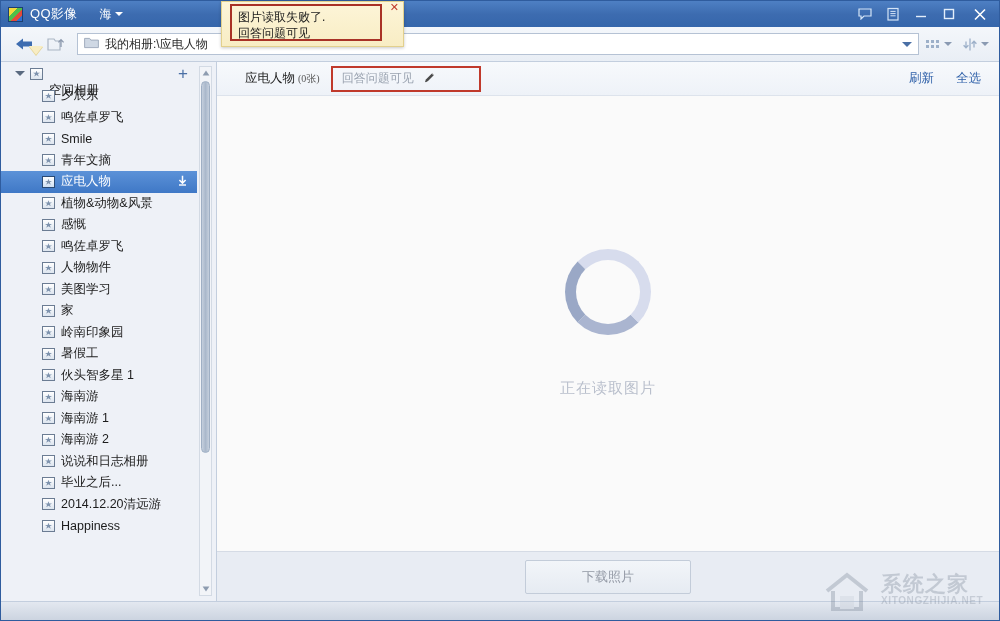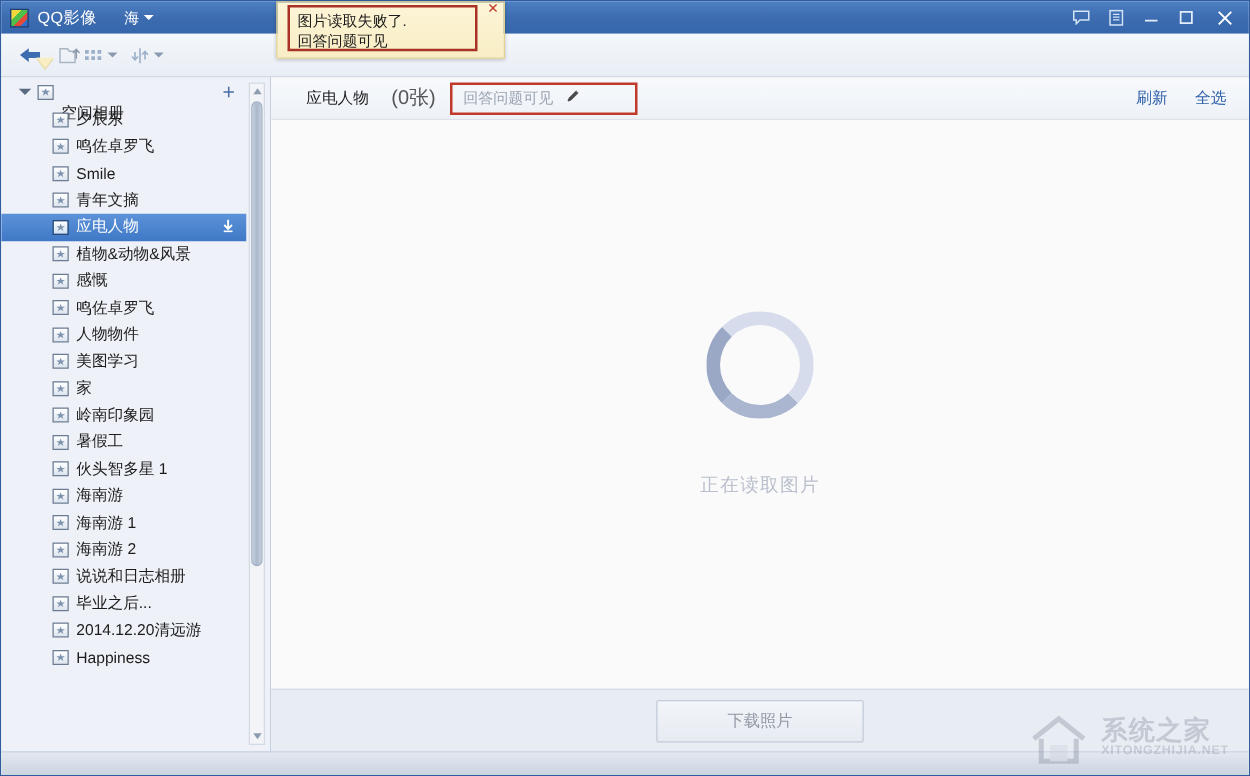--- a/index.html
+++ b/index.html
@@ -289,23 +289,24 @@
     align-items: center;
     box-sizing: border-box;
   }
   .album-title {
     margin-left: 28px;
     font-size: 12.5px;
     color: #1c1c1c;
     white-space: nowrap;
   }
   .album-count {
-    font-size: 16px;
+    font-size: 10px;
     color: #555;
-    margin-left: 18px;
+    margin-left: 3px;
+    font-family: Liberation Serif, serif;
   }
   .perm-box {
     margin-left: 11px;
     border: 2px solid #c0392b;
     height: 26px;
     min-width: 150px;
     display: flex;
     align-items: center;
     padding: 0 10px 0 9px;
     box-sizing: border-box;
@@ -527,20 +528,32 @@
         <path d="M2 8 L9 2.5 V5.6 H18 V10.4 H9 V13.5 Z" fill="#3d6cb0"></path>
       </svg>
     </div>
     <div class="nav-up">
       <svg width="19" height="16" viewBox="0 0 19 16">
         <path d="M1 3 H7 L8.4 5 H13 V14 H1 Z" fill="none" stroke="#aab5c4" stroke-width="1.2"></path>
         <path d="M14 11 V4 M11.4 6.4 L14 3.6 L16.6 6.4" fill="none" stroke="#8d9aae" stroke-width="1.3"></path>
       </svg>
     </div>
 
+    <div class="address-bar">
+      <span class="folder-icon">
+        <svg width="15" height="13" viewBox="0 0 15 13">
+          <path d="M0.6 2.4 H5.6 L6.9 4.1 H14.4 V11.6 H0.6 Z" fill="#cfd8e4" stroke="#9aa7b9" stroke-width="0.9"></path>
+        </svg>
+      </span>
+      <span class="address-text" title="我的相册:\">我的相册:\应电人物</span>
+      <span class="address-spacer"></span>
+      <span class="address-drop">
+        <span class="caret-down-gray"></span>
+      </span>
+    </div>
 
     <div class="tool-group">
       <svg width="16" height="14" viewBox="0 0 16 14">
         <g fill="#9db0c9">
           <rect x="1" y="3" width="3" height="3"></rect>
             <rect x="6" y="3" width="3" height="3"></rect>
             <rect x="11" y="3" width="3" height="3"></rect>
           <rect x="1" y="8" width="3" height="3"></rect>
             <rect x="6" y="8" width="3" height="3"></rect>
             <rect x="11" y="8" width="3" height="3"></rect>

